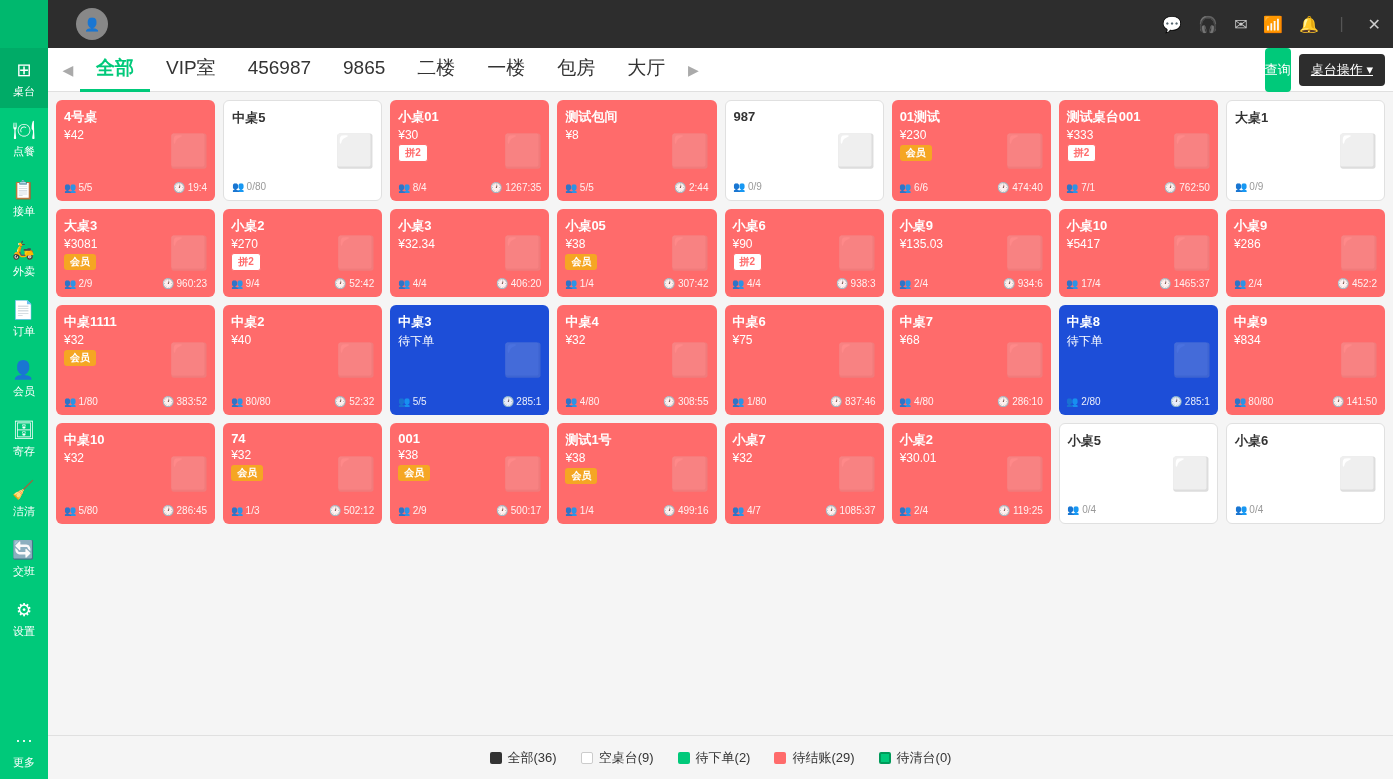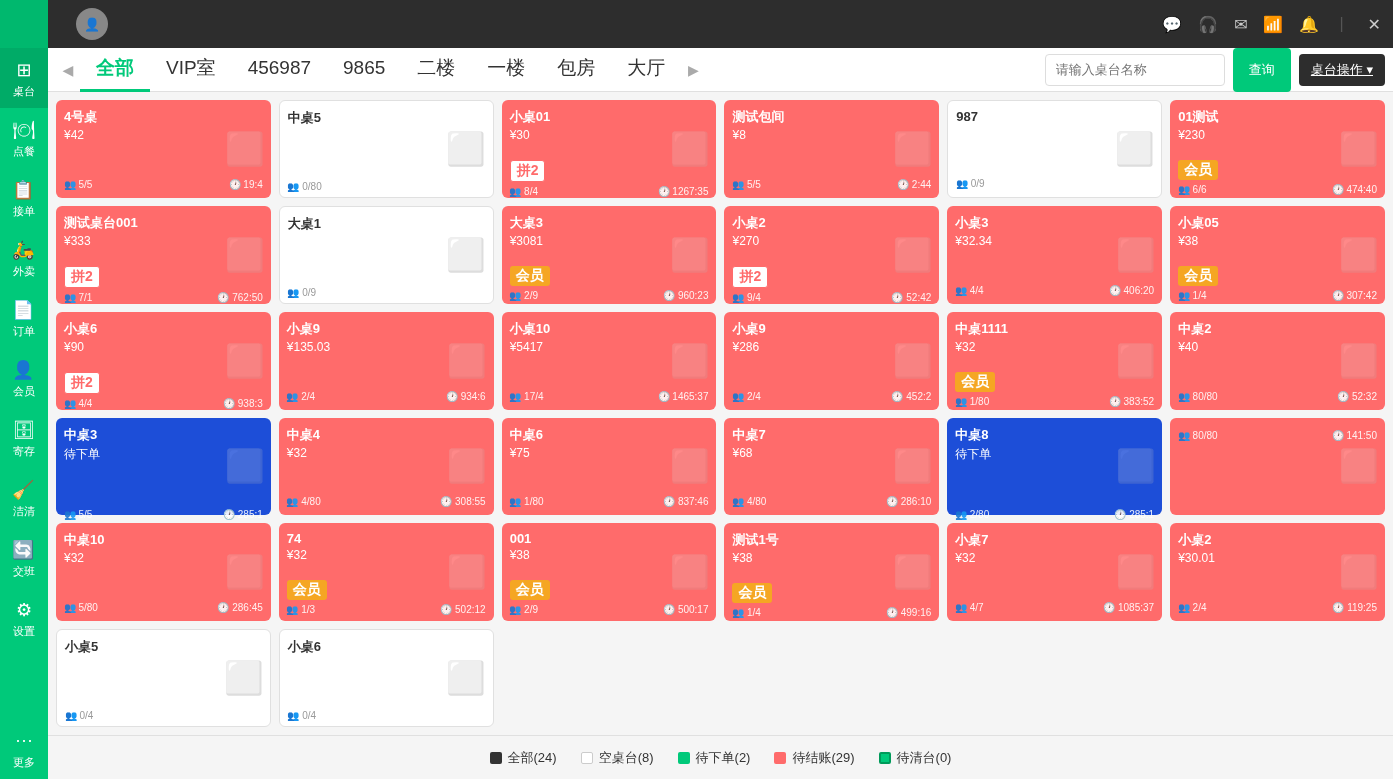--- a/index.html
+++ b/index.html
@@ -129,21 +129,21 @@
       width: 180px;
       height: 32px;
       border: 1px solid #ddd;
       border-radius: 4px;
       padding: 0 10px;
       font-size: 13px;
       outline: none;
     }
     .search-btn {
       height: 44px;
-      padding: 0 16px;
+      padding: 0 0;
       background: #00c97a;
       color: white;
       border: none;
       border-radius: 4px;
       cursor: pointer;
       font-size: 13px;
       margin-left: 8px;
     }
     .table-ops-btn {
       height: 32px;
@@ -159,21 +159,21 @@
       align-items: center;
       gap: 4px;
       text-decoration: underline;
     }
 
     
     .table-grid {
       flex: 1;
       padding: 8px;
       display: grid;
-      grid-template-columns: repeat(6, 1fr);
+      grid-template-columns: repeat(8, 1fr);
       gap: 8px;
       overflow-y: auto;
       align-content: start;
     }
 
     .table-card {
       background: #ff6b6b;
       border-radius: 6px;
       padding: 8px;
       cursor: pointer;
@@ -201,23 +201,23 @@
     .table-card-price {
       font-size: 12px;
       color: white;
       margin-top: 2px;
     }
     .table-card.idle .table-card-price { color: #666; }
     .badge {
       display: inline-block;
       padding: 1px 6px;
       border-radius: 3px;
-      font-size: 14px;
+      font-size: 10px;
       font-weight: bold;
-      margin-top: 18px;
+      margin-top: 2px;
     }
     .badge-member {
       background: #f5a623;
       color: white;
     }
     .badge-pin {
       background: white;
       color: #ff6b6b;
       border: 1px solid #ff6b6b;
     }
@@ -350,21 +350,20 @@
     <div class="tab-item active">全部</div>
     <div class="tab-item">VIP室</div>
     <div class="tab-item">456987</div>
     <div class="tab-item">9865</div>
     <div class="tab-item">二楼</div>
     <div class="tab-item">一楼</div>
     <div class="tab-item">包房</div>
     <div class="tab-item">大厅</div>
     <div class="tabbar-arrow">▶</div>
     <div class="tab-spacer"></div>
-    <input class="search-input" type="text" placeholder="请输入桌台名称" style="">
     <button class="search-btn">查询</button>
     <button class="table-ops-btn">桌台操作 ▾</button>
   </div>
 
   <div class="table-grid" id="table-grid">
   <div class="table-card">
     <div>
       <div class="table-card-title">4号桌</div>
       <div class="table-card-price">¥42</div>
 
@@ -762,20 +761,25 @@
         <span>2/80</span>
       </div>
       <div class="table-card-info">
         <span>🕐</span>
         <span>285:1</span>
       </div>
     </div>
     <div class="table-icon-img">⬜</div>
   </div>
       <div class="table-card">
+    <div>
+      <div class="table-card-title">中桌9</div>
+      <div class="table-card-price">¥834</div>
+
+    </div>
     <div class="table-card-footer">
       <div class="table-card-info">
         <span>👥</span>
         <span>80/80</span>
       </div>
       <div class="table-card-info">
         <span>🕐</span>
         <span>141:50</span>
       </div>
     </div>
@@ -917,25 +921,25 @@
       </div>
 
     </div>
     <div class="table-icon-img">⬜</div>
   </div>
     </div>
 
   <div class="statusbar">
     <div class="status-item">
       <div class="status-dot status-all"></div>
-      <span>全部(24)</span>
+      <span>全部(36)</span>
     </div>
     <div class="status-item">
       <div class="status-dot status-idle"></div>
-      <span>空桌台(8)</span>
+      <span>空桌台(9)</span>
     </div>
     <div class="status-item">
       <div class="status-dot status-pending"></div>
       <span>待下单(2)</span>
     </div>
     <div class="status-item">
       <div class="status-dot status-settle"></div>
       <span>待结账(29)</span>
     </div>
     <div class="status-item">

